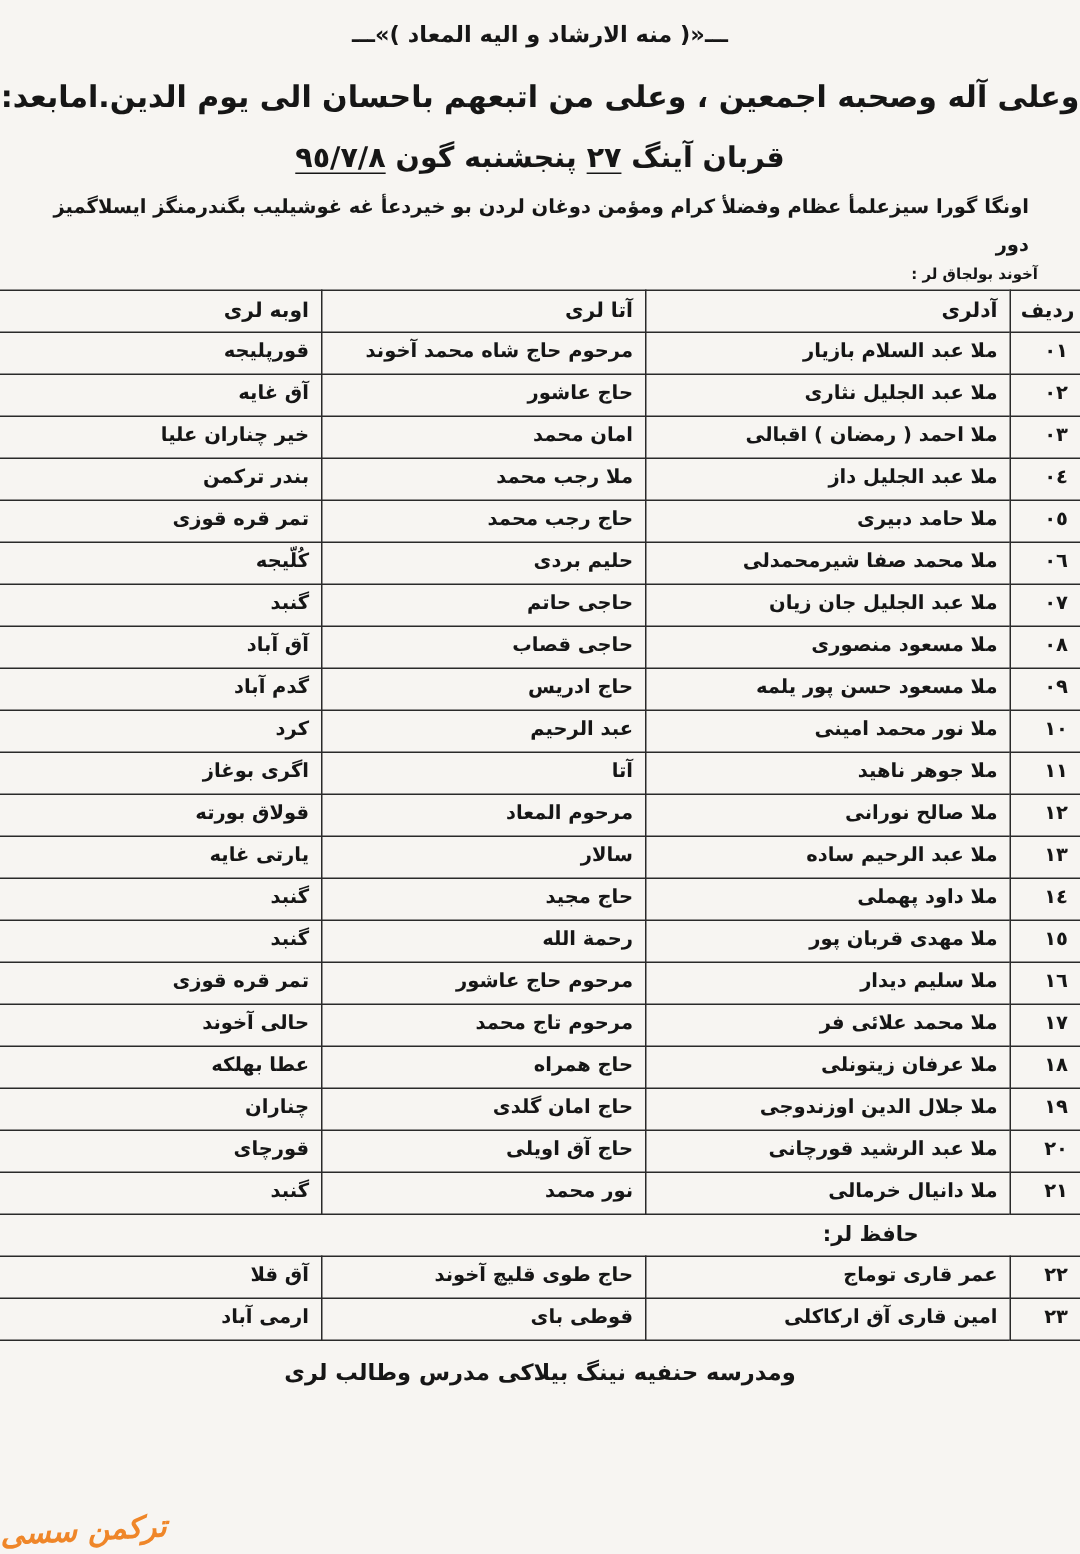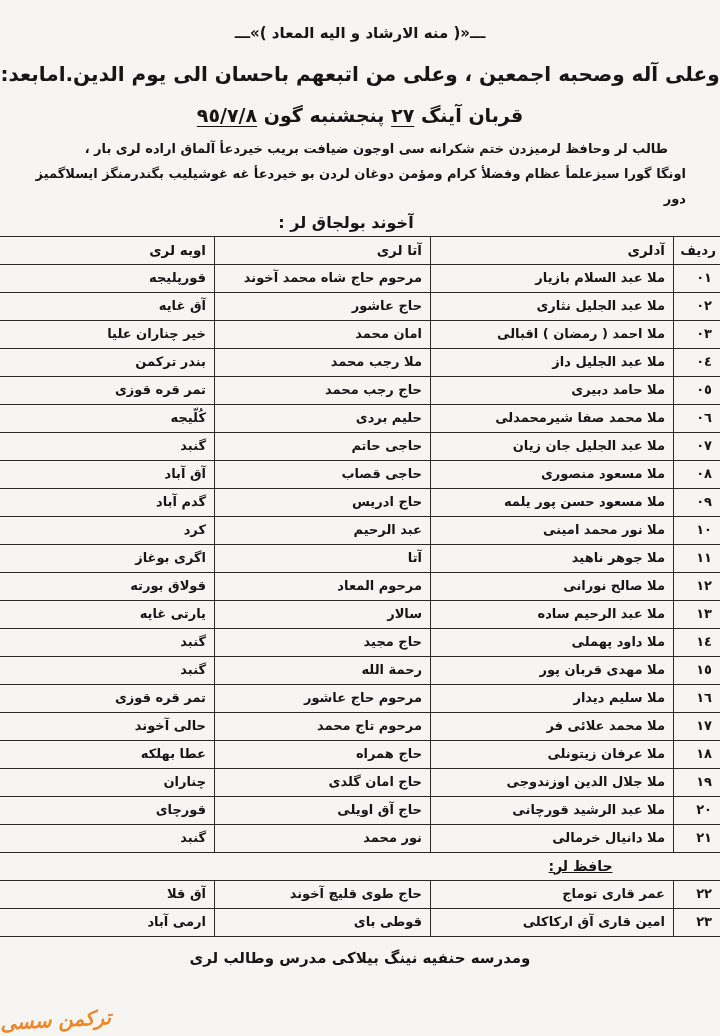--- a/index.html
+++ b/index.html
@@ -8,31 +8,31 @@
     background:#f7f5f2;
     color:#161616;
     font-family:"DejaVu Sans","Liberation Sans",sans-serif;
     direction:rtl;
     position:relative;
     overflow:hidden;
   }
   .page{position:absolute;inset:0;}
   .center{text-align:center;}
 
-  .bismillah{margin-top:24px;font-size:15px;font-weight:bold;}
+  .bismillah{margin-top:14px;font-size:15px;font-weight:bold;}
   .praise1{margin-top:22px;font-size:15px;font-weight:bold;}
   .praise2{margin-top:20px;font-size:20px;font-weight:bold;}
 
   .title{margin-top:18px;font-size:19px;font-weight:bold;letter-spacing:0.5px;}
   .title .u{text-decoration:underline;text-underline-offset:4px;}
 
   .intro{margin:10px 26px 0 14px;font-size:13px;font-weight:bold;line-height:25px;}
   .intro .l1{text-align:right;padding-right:26px;}
   .intro .l2{text-align:right;padding-right:8px;}
-  .akhund-label{margin:2px 28px 4px 0;font-size:16px;font-weight:bold;text-align:center;}
+  .akhund-label{margin:2px 28px 4px 0;font-size:10px;font-weight:bold;text-align:right;}
 
   table.roster{
     width:721px;
     border-collapse:collapse;
     table-layout:fixed;
     margin-right:-1px;
     font-size:13px;
     font-weight:bold;
   }
   table.roster td,table.roster th{
@@ -47,21 +47,20 @@
   table.roster th{font-size:13.5px;padding-left:42px;}
   td.c-no,th.col-no{text-align:center;padding:0 2px;}
   
   table.roster td:last-child,table.roster th:last-child{border-left:none;}
   tr.section-row td{
     border-left:none;border-right:none;
     text-align:right;
     padding-left:0;
     padding-right:0;
     font-size:14px;
-    text-decoration:underline;
   }
   tr.section-row .inner{display:block;text-align:right;padding-right:108px;}
 
   .footer{margin-top:4px;}
   .inviters-label{font-size:15px;font-weight:bold;text-align:right;padding-right:52px;margin-top:6px;}
   .inviters-line1{font-size:15px;font-weight:bold;text-align:center;margin-top:10px;}
   .inviters-line2{font-size:15px;font-weight:bold;text-align:center;margin-top:12px;}
 
   .watermark{
     position:absolute;
@@ -78,21 +77,20 @@
 <body>
 
 <div class="page">
 
   <div class="bismillah center">ـــ«( منه الارشاد  و  الیه المعاد )»ـــ</div>
   <div class="praise2 center">وعلی آله وصحبه اجمعین ، وعلی من اتبعهم باحسان الی یوم الدین.امابعد:</div>
 
   <div class="title center"><span>قربان آینگ </span><span class="u">٢٧</span><span> پنجشنبه گون </span><span class="u">٩٥/٧/٨</span></div>
 
   <div class="intro">
-    <div class="l1">طالب لر وحافظ لرمیزدن ختم شکرانه سی اوجون ضیافت بریب خیردعأ آلماق اراده لری بار ،</div>
     <div class="l2">اونگا گورا سیزعلمأ عظام وفضلأ کرام ومؤمن دوغان لردن بو خیردعأ غه غوشیلیب بگندرمنگز ایسلاگمیز دور</div>
   </div>
 
   <div class="akhund-label">آخوند بولجاق لر :</div>
 
   <table class="roster">
     <colgroup>
       <col style="width:47px">
       <col style="width:243px">
       <col style="width:216px">

